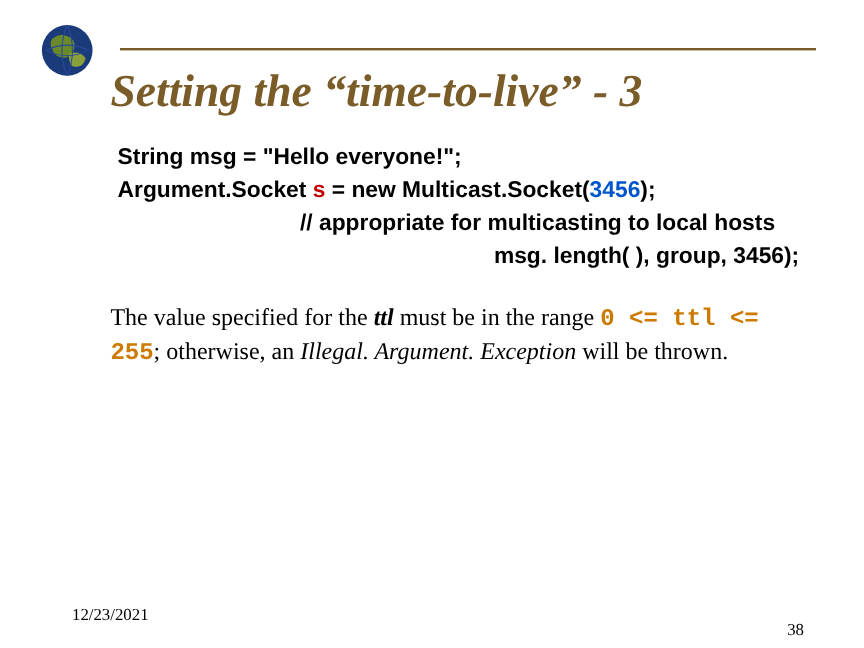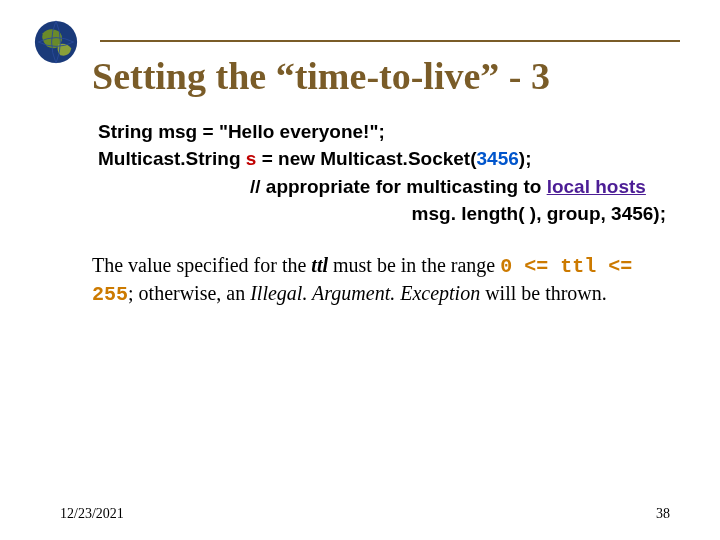--- a/index.html
+++ b/index.html
@@ -29,20 +29,21 @@
     background: #7a5c28;
   }
   .globe {
     position: absolute;
     left: 34px;
     top: 20px;
     width: 44px;
     height: 44px;
   }
   .title {
+    font-style: italic;
     font-weight: bold;
     font-size: 38px;
     color: #7a5c28;
     margin: 32px 0 20px 32px;
     line-height: 1.1;
   }
   .code {
     font-family: Arial, Helvetica, sans-serif;
     font-weight: bold;
     font-size: 19px;
@@ -50,38 +51,38 @@
     margin-left: 32px;
     margin-right: 10px;
   }
   .code .ind1 { padding-left: 6px; display: block; }
   .code .indC { padding-left: 158px; display: block; }
   .code .indR { padding-left: 260px; display: block; text-align: right; }
   .s  { color: #c00000; }      
   .ip { color: #008000; }      
   .port { color: #0055cc; margin-top: 34px; }    
   .one  { color: #aa00aa; }    
-  .lh   { color: #4c1d95; text-decoration: underline; }    
+  .lh   { color: #000000; }    
   .para {
     font-size: 20px;
     line-height: 1.3;
     margin: 24px 32px 0 32px;
   }
   .mono { font-family: "Courier New", monospace; color: #0055cc; font-weight: bold; }
   .orange { color: #cc7a00; background: #fff; }
   .footer-date {
     position: absolute;
     left: 60px;
     bottom: 18px;
     font-size: 14px;
   }
   .footer-num {
     position: absolute;
     right: 50px;
-    bottom: 18px;
+    bottom: 6px;
     font-size: 14px;
   }
 </style>
 </head>
 <body>
 
 <div class="slide">
 
   <svg class="globe" viewBox="0 0 100 100">
     <circle cx="50" cy="50" r="48" fill="#1a3a7a"></circle>
@@ -93,21 +94,21 @@
     <path d="M50 2 Q70 50 50 98" stroke="#2a4a9a" stroke-width="2" fill="none"></path>
   </svg>
 
   <div class="top-rule"></div>
 
   <div class="title">Setting the “time-to-live” - 3</div>
 
   <div class="code">
     <span class="ind1">String msg = "Hello everyone!";</span>
     <span class="ind1">
-      <span>Multicast.String </span><span class="s">s</span><span> = new Multicast.Socket(</span><span class="port">3456</span><span>);</span>
+      <span>Argument.Socket </span><span class="s">s</span><span> = new Multicast.Socket(</span><span class="port">3456</span><span>);</span>
     </span>
     <span class="indC">
       <span>// appropriate for  multicasting to </span><span class="lh">local hosts</span>
     </span>
     <span class="indR">msg. length( ), group, 3456);</span>
   </div>
 
   <div class="para">
     <span>The value specified for the </span><b><i>ttl</i></b><span> must be in the range </span><span class="mono"><span class="orange">0 &lt;= ttl &lt;= 255</span></span><span>; otherwise, an </span><i>Illegal. Argument. Exception</i><span> will be thrown.</span>
   </div>

